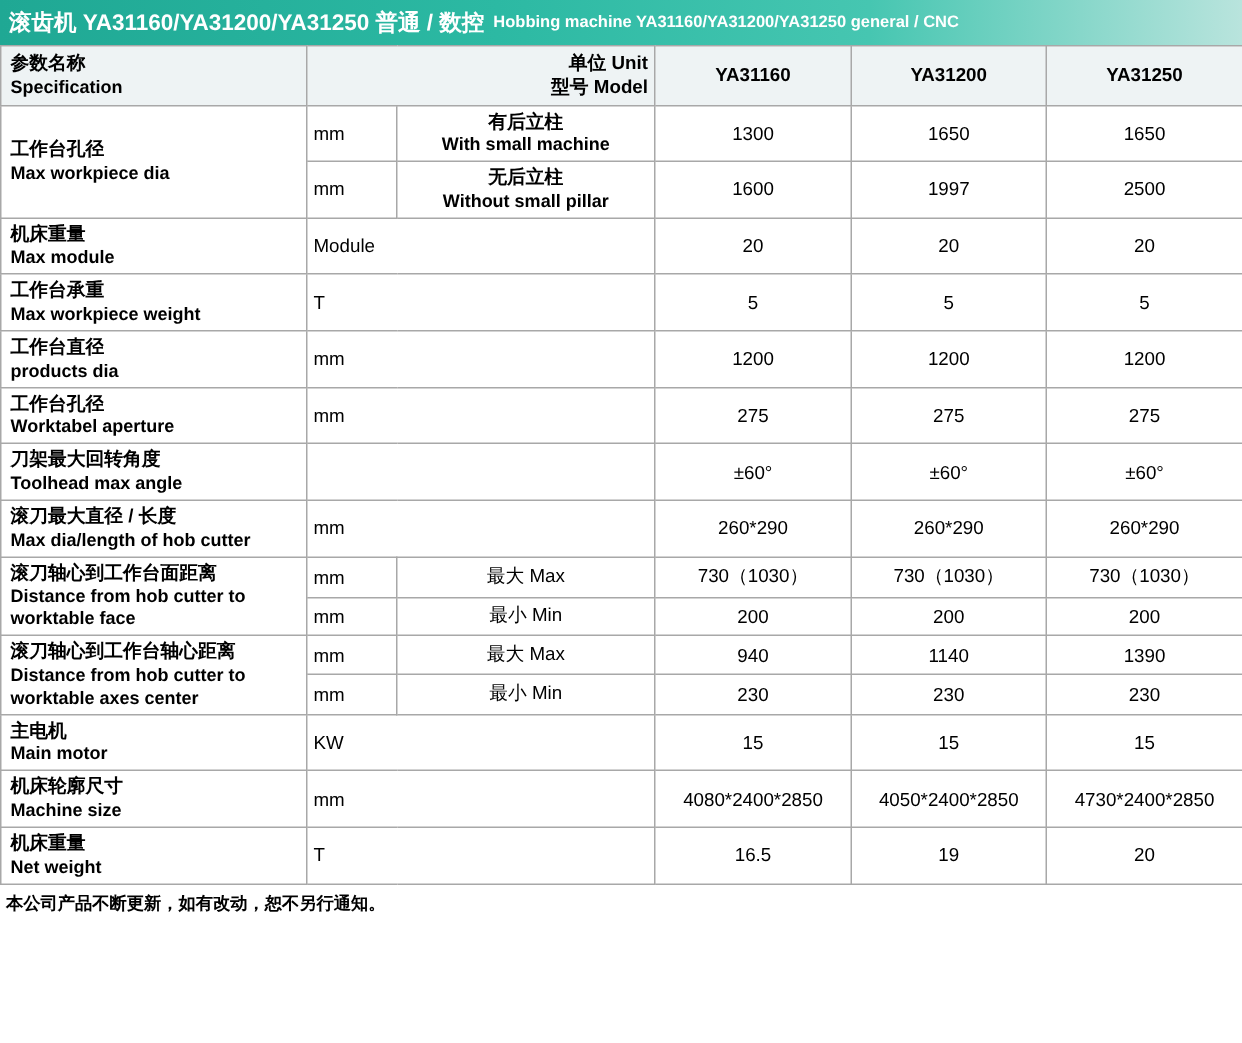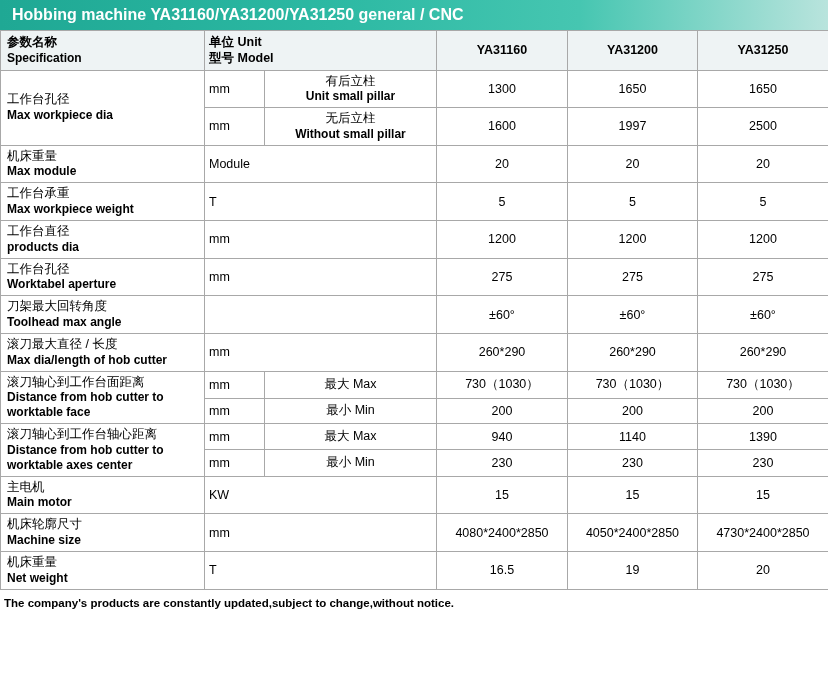--- a/index.html
+++ b/index.html
@@ -30,21 +30,21 @@
     box-sizing: border-box;
     color: #ffffff;
   }
   .title-cn {
     font-size: 15px;
     font-weight: bold;
     letter-spacing: 0px;
     white-space: nowrap;
   }
   .title-en {
-    font-size: 16px;
+    font-size: 11px;
     font-weight: bold;
     margin-left: 6px;
     white-space: nowrap;
   }
   
   table.spec {
     border-collapse: collapse;
     width: 828px;
     table-layout: fixed;
   }
@@ -61,21 +61,21 @@
   }
   .cell-left {
     text-align: left;
     padding-left: 6px !important;
     font-weight: bold;
     line-height: 1.25;
   }
   .cn {
     display: block;
     font-size: 12.5px;
-    font-weight: normal;
+    font-weight: bold;
   }
   .en {
     display: block;
     font-size: 12px;
     font-weight: bold;
   }
   .unit-cell {
     text-align: left;
     font-size: 12.5px;
   }
@@ -84,21 +84,21 @@
     font-size: 12.5px;
   }
   .sub-label {
     text-align: center;
     font-size: 12.5px;
     line-height: 1.25;
   }
   .hdr .cell-left .cn,
   .hdr .cell-left .en { font-weight: bold; }
   .hdr-unit {
-    text-align: left;
+    text-align: right;
     line-height: 1.3;
   }
   .hdr-unit .l1, .hdr-unit .l2 {
     display: block;
     font-size: 12.5px;
     font-weight: bold;
   }
   .hdr-model {
     text-align: center;
     font-size: 13px;
@@ -114,20 +114,21 @@
     font-weight: bold;
     color: #000000;
   }
 </style>
 </head>
 <body>
 
 <div class="page">
 
   <div class="title-bar">
+    <span class="title-cn">滚齿机 YA31160/YA31200/YA31250 普通 / 数控</span>
     <span class="title-en">Hobbing machine YA31160/YA31200/YA31250 general / CNC</span>
   </div>
 
   <table class="spec">
     <colgroup>
       <col style="width:204px">
       <col style="width:60px">
       <col style="width:172px">
       <col style="width:131px">
       <col style="width:130px">
@@ -150,21 +151,21 @@
       </tr>
 
       <tr>
         <td class="cell-left" rowspan="2">
           <span class="cn">工作台孔径</span>
           <span class="en">Max workpiece dia</span>
         </td>
         <td class="unit-cell">mm</td>
         <td class="sub-label">
           <span class="cn">有后立柱</span>
-          <span class="en">Unit small pillar</span>
+          <span class="en">With small machine</span>
         </td>
         <td class="val">1300</td>
         <td class="val">1650</td>
         <td class="val">1650</td>
       </tr>
       <tr>
         <td class="unit-cell">mm</td>
         <td class="sub-label">
           <span class="cn">无后立柱</span>
           <span class="en">Without small pillar</span>
@@ -307,16 +308,16 @@
         </td>
         <td class="unit-cell" colspan="2">T</td>
         <td class="val">16.5</td>
         <td class="val">19</td>
         <td class="val">20</td>
       </tr>
     </tbody>
   </table>
 
   <div class="footer">
-    <div>The company's products are constantly updated,subject to change,without notice.</div>
+    <div>本公司产品不断更新，如有改动，恕不另行通知。</div>
   </div>
 
 </div>
 
 </body></html>

